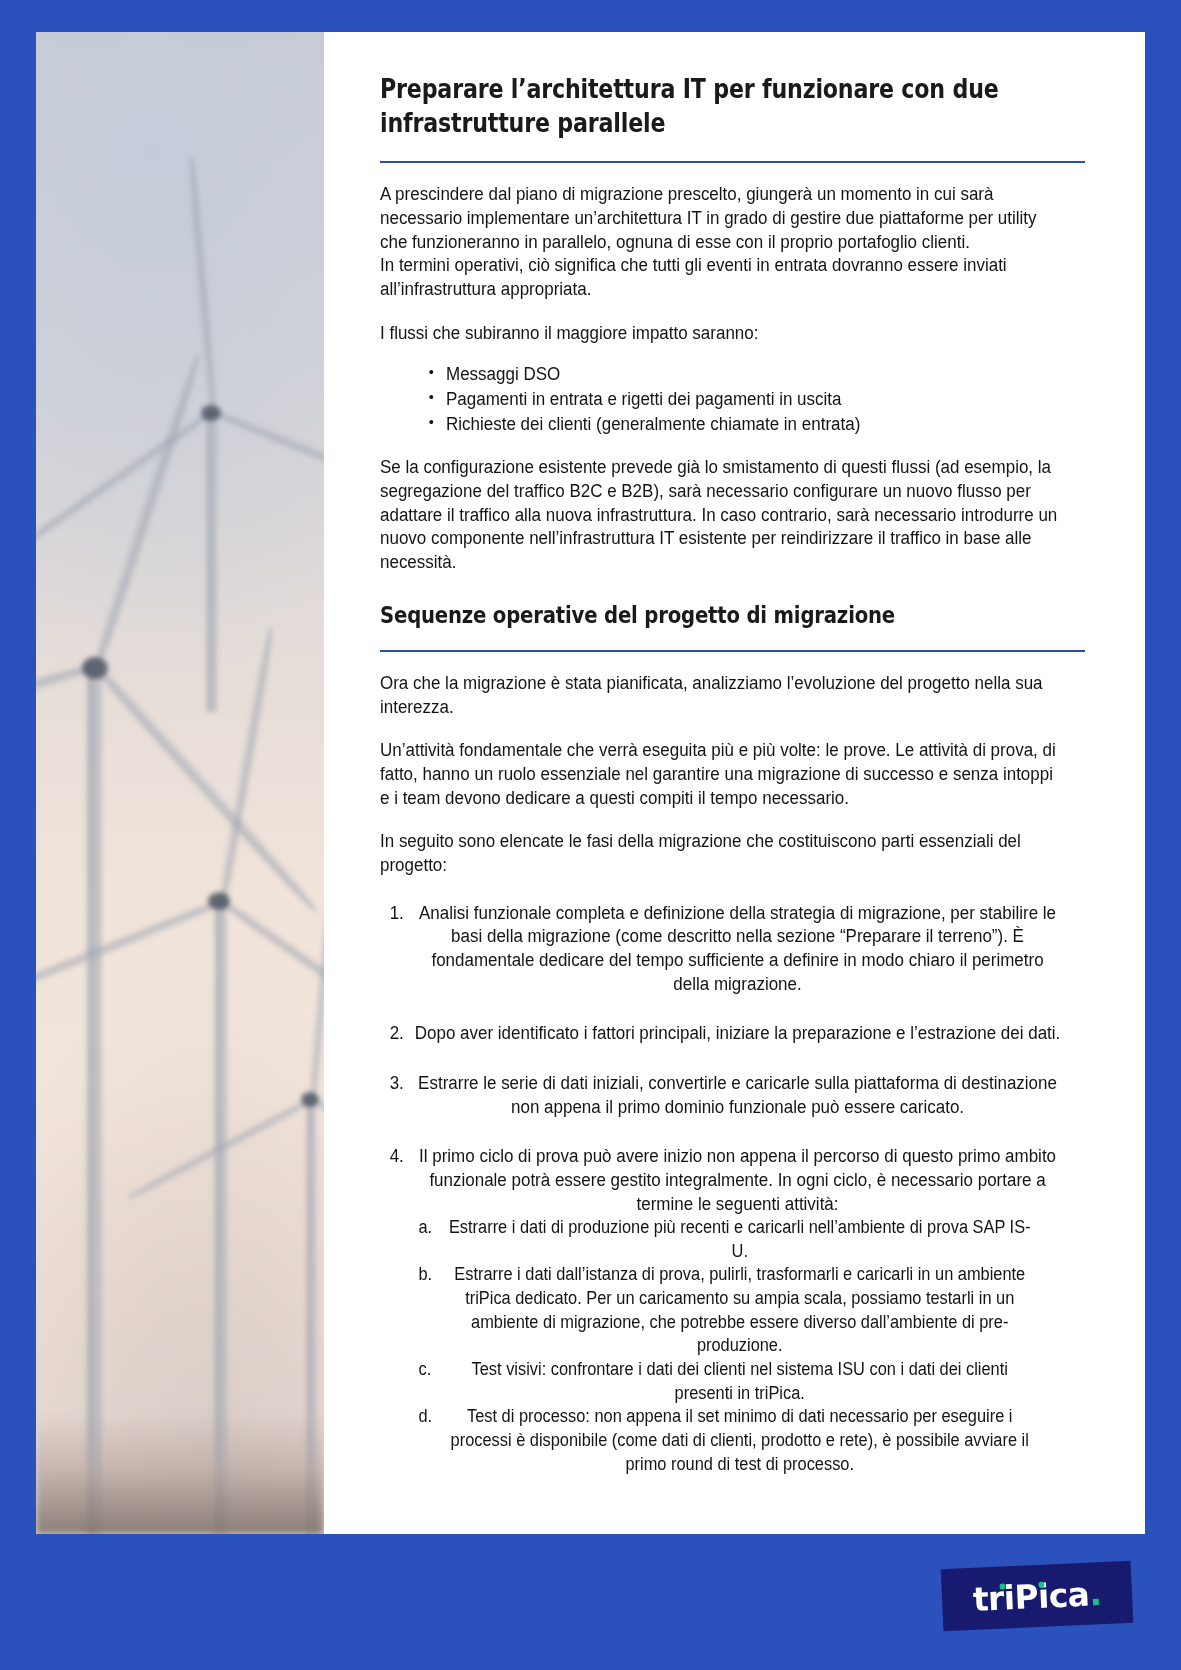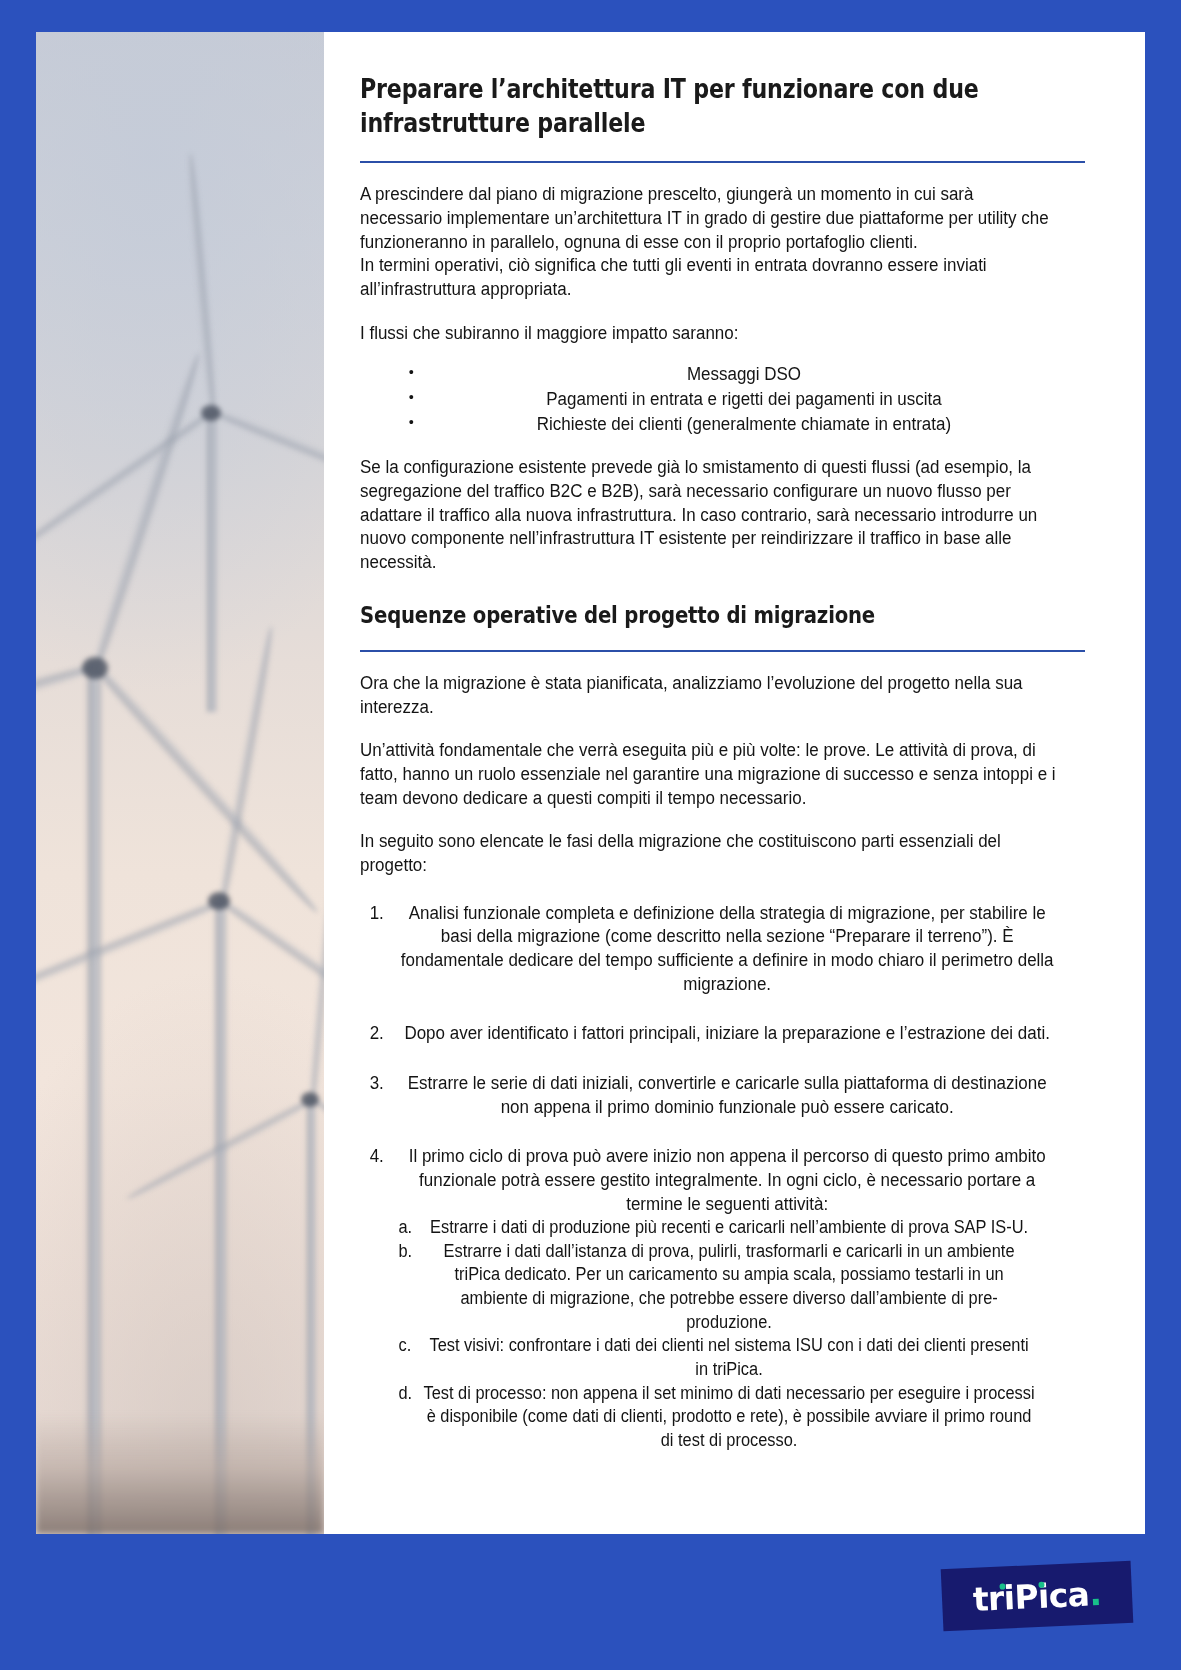--- a/index.html
+++ b/index.html
@@ -74,21 +74,21 @@
 
   
   .sheet {
     position: absolute;
     left: 324px;
     top: 32px;
     width: 821px;
     height: 1502px;
     background: #ffffff;
     box-sizing: border-box;
-    padding: 40px 60px 0 36px;
+    padding: 40px 60px 0 56px;
     overflow: hidden;
   }
 
   h1.doc-heading, h2.doc-heading {
     font-family: "Liberation Sans Narrow", "DejaVu Sans Condensed", "Liberation Sans", sans-serif;
     font-weight: bold;
     color: #1a1a1a;
     margin: 0;
     letter-spacing: -0.2px;
   }
@@ -119,21 +119,20 @@
     transform: scaleX(0.965);
     transform-origin: left top;
   }
   p.body { margin-top: 20px; }
   p.tight { margin-top: 0; }
 
   ul.bullets {
     margin: 18px 0 0 0;
     padding-left: 66px;
     list-style: none;
-    text-align: center;
   }
   ul.bullets li {
     position: relative;
     margin-bottom: 1px;
   }
   ul.bullets li::before {
     content: "•";
     position: absolute;
     left: -18px;
     top: -1px;

